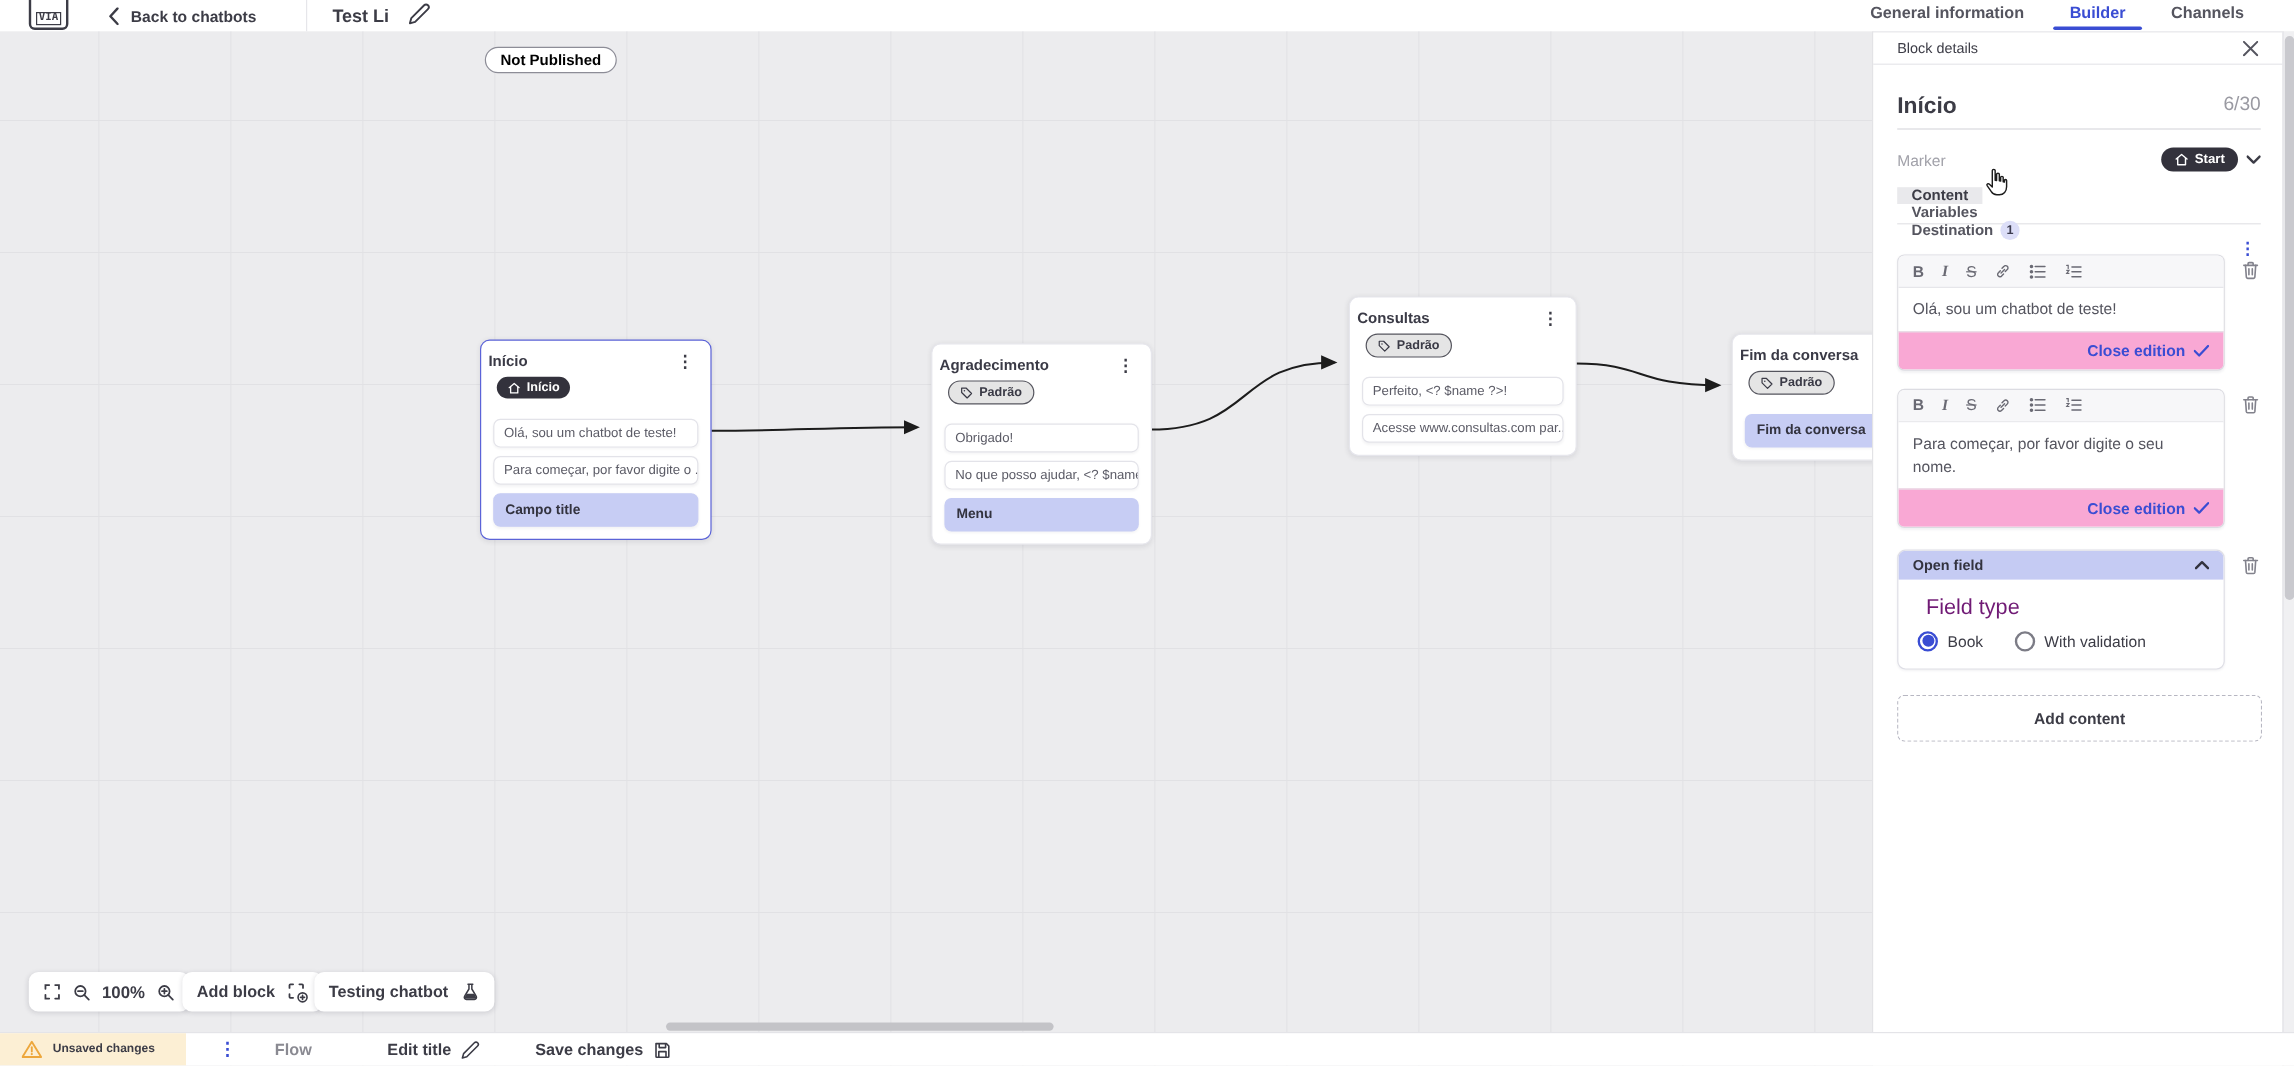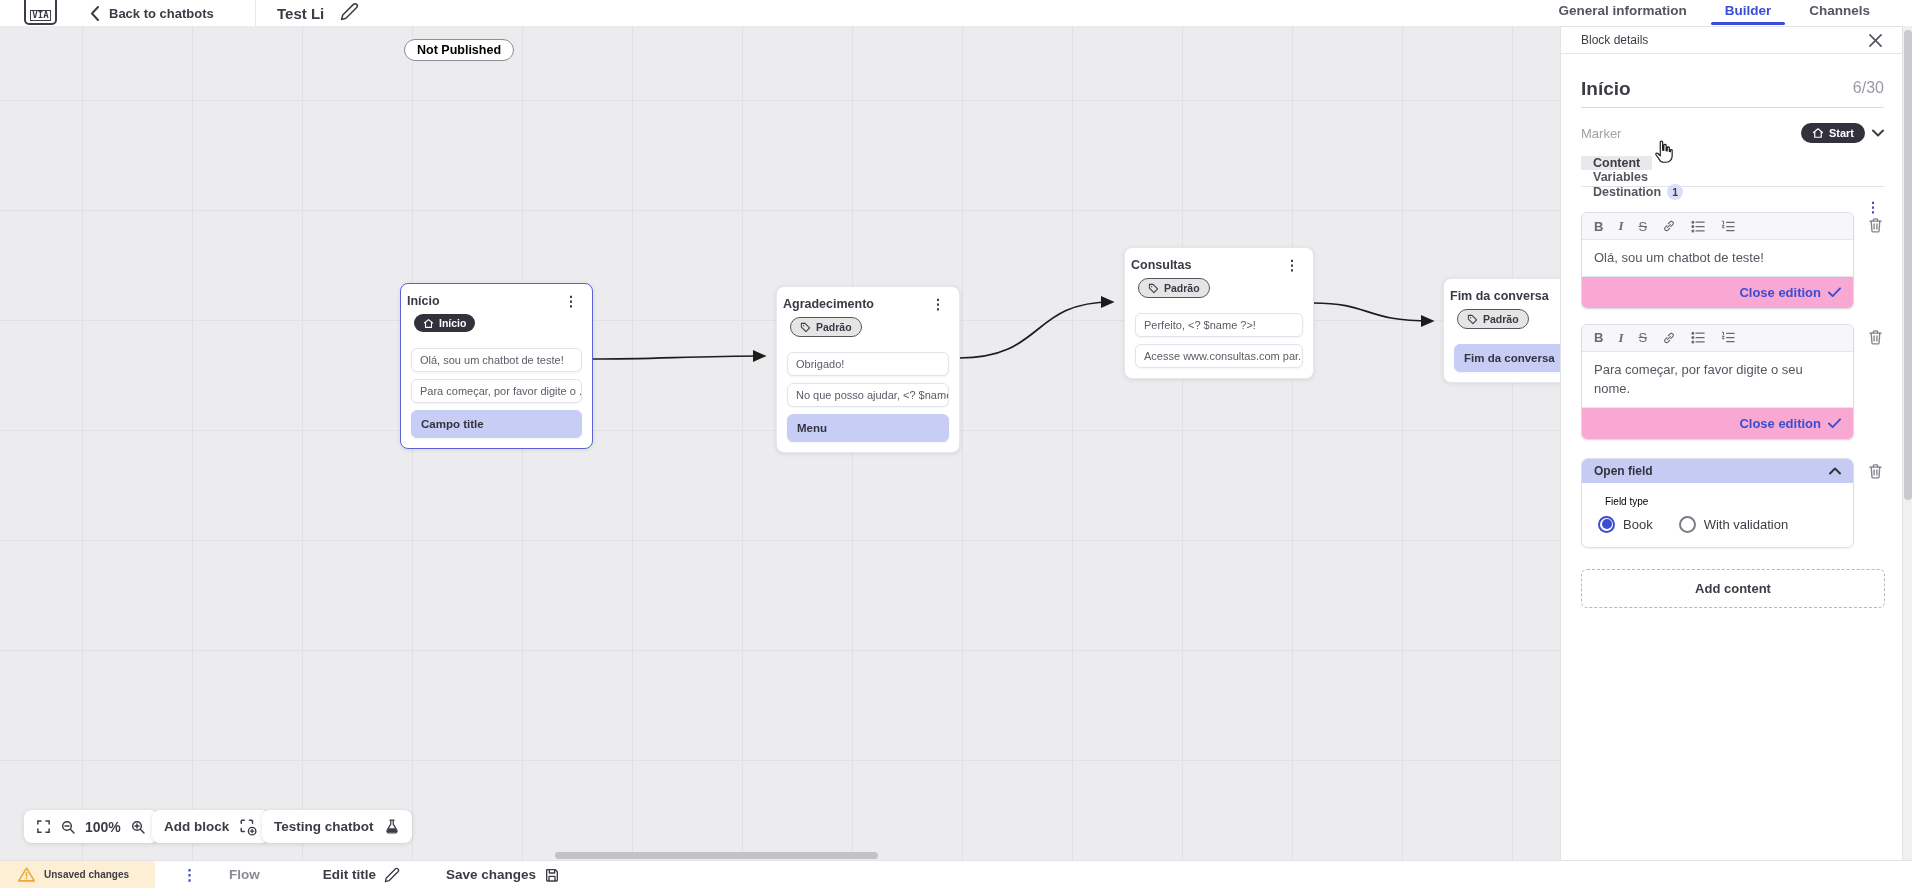--- a/index.html
+++ b/index.html
@@ -74,21 +74,21 @@
   .ed-tool { font-size:13px; font-weight:700; cursor:pointer; display:flex; align-items:center; }
   .ed-tool.it { font-style:italic; font-family:"Liberation Serif",serif; }
   .ed-tool.st { text-decoration:line-through; font-weight:400; }
   .ed-body { padding:8px 12px; font-size:13px; color:#55555f; background:#fff; line-height:1.5; }
   .ed-footer { padding:8px 12px; background:#f9a8d4; border-top:1px solid #e6e6ea; display:flex; justify-content:flex-end; align-items:center; gap:7px; color:#3a4dd3; font-size:13px; font-weight:700; cursor:pointer; }
 
   .of-card { flex:1; border:1px solid #dfdfe6; border-radius:7px; background:#fff; overflow:hidden; box-shadow:0 1px 2px rgba(40,40,60,.06); }
   .of-head { background:#c5cbf3; padding:5px 12px; display:flex; justify-content:space-between; align-items:center; cursor:pointer; }
   .of-title { font-size:12px; font-weight:700; color:#33333f; }
   .of-body { padding:13px 16px 14px; }
-  .of-fieldtype { font-size:10px; color:#000000; margin-left:7px; }
+  .of-fieldtype { font-size:18px; color:#701a75; margin-left:7px; }
   .of-radios { display:flex; align-items:center; gap:26px; margin-top:9px; }
   .radio-opt { display:flex; align-items:center; gap:8px; font-size:13px; color:#3c3c46; cursor:pointer; }
   .radio { width:17px; height:17px; border-radius:50%; border:2px solid #7c7c86; background:#fff; position:relative; }
   .radio.sel { border-color:#3a4dd3; }
   .radio.sel::after { content:""; position:absolute; left:1.5px; top:1.5px; width:10px; height:10px; border-radius:50%; background:#3a4dd3; }
   .of-desc { margin-top:11px; font-size:12.5px; color:#9a9aa2; line-height:1.45; }
 
   .add-content { margin-top:21px; width:304px; height:39px; border:1.5px dashed #b7b7c2; border-radius:6px; background:transparent; display:flex; align-items:center; justify-content:center; font-size:13px; font-weight:700; color:#3c3c46; cursor:pointer; }
 
   

